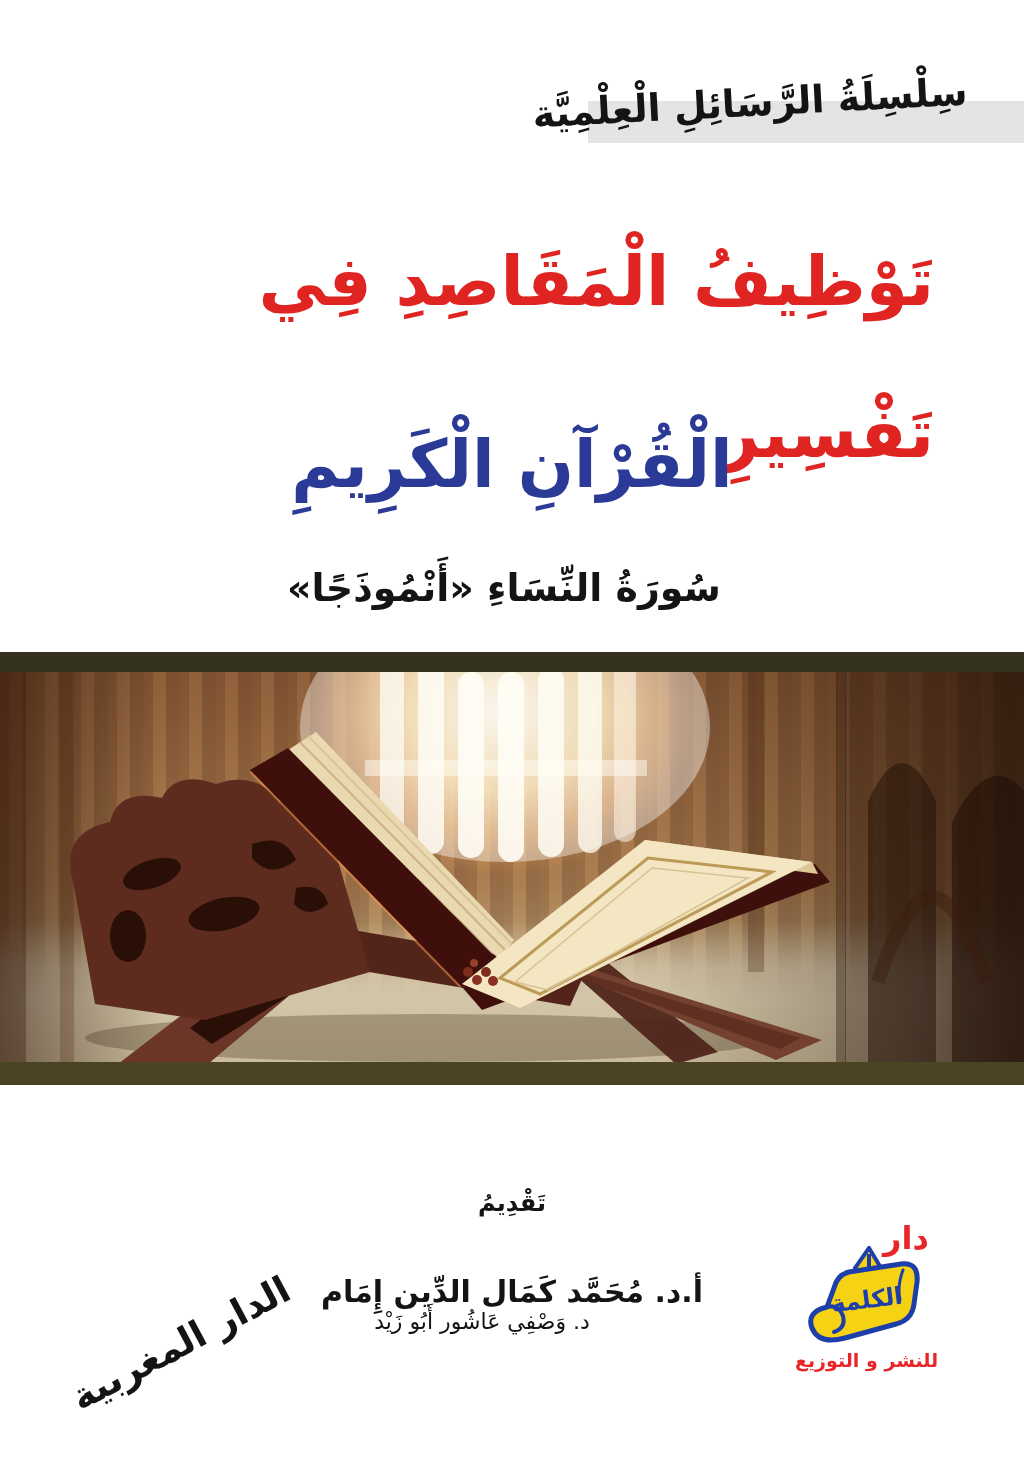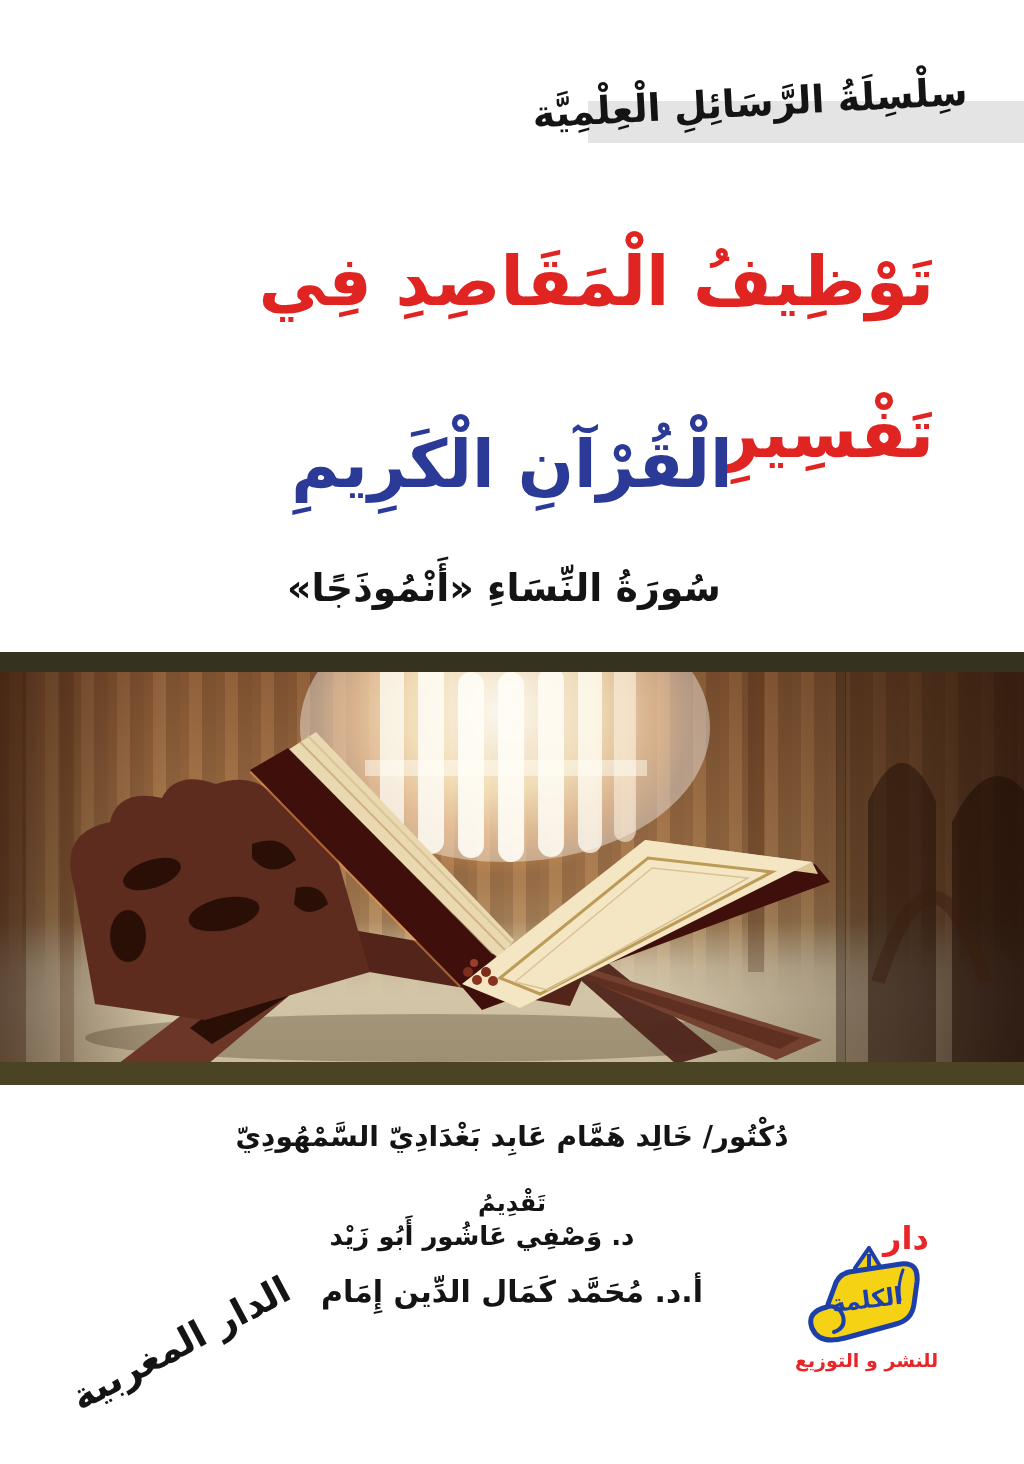--- a/index.html
+++ b/index.html
@@ -62,21 +62,21 @@
       linear-gradient(to bottom, rgba(0,0,0,0) 64%, rgba(213,200,172,.78) 76%, #d3c6a8 84%, #c9bb9b 100%),
       repeating-linear-gradient(90deg, rgba(80,40,16,.22) 0 9px, rgba(150,100,55,.12) 9px 22px, rgba(56,26,10,.22) 22px 36px),
       linear-gradient(180deg, #8e5f3a 0%, #a3744a 30%, #b08457 55%, #bfa277 72%, #d2c5a5 88%, #cec0a0 100%);
   }
   .photo svg{display:block;width:1024px;height:390px;}
 
   
   .author-line{left:162px;width:700px;top:1106px;font-size:28px;font-weight:bold;line-height:62px;}
   .foreword-label{left:362px;width:300px;top:1176px;font-size:24px;font-weight:bold;line-height:54px;}
   .foreword-1{left:262px;width:500px;top:1230px;font-size:30px;font-weight:bold;line-height:52px;margin-top:36px;}
-  .foreword-2{left:232px;width:500px;top:1210px;font-size:26px;font-weight:bold;line-height:52px;}
+  .foreword-2{left:232px;width:500px;top:1296px;font-size:22px;font-weight:normal;line-height:52px;}
 
   
   .left-publisher{
     left:56px;top:1268px;width:250px;height:150px;
     display:flex;align-items:center;justify-content:center;
   }
   .left-publisher .name{
     font-size:37px;font-weight:bold;white-space:nowrap;
     transform:rotate(-28deg);
     color:var(--ink-black);direction:rtl;
@@ -169,21 +169,20 @@
         <circle cx="468" cy="300" r="5" fill="#7e2c1c"></circle>
         <circle cx="477" cy="308" r="5" fill="#8a3020"></circle>
         <circle cx="486" cy="300" r="5" fill="#7e2c1c"></circle>
         <circle cx="493" cy="309" r="5" fill="#8a3020"></circle>
         <circle cx="474" cy="291" r="4" fill="#96402a"></circle>
       </g>
     </svg>
   </div>
   <div class="abs photo-band-bottom"></div>
 
-  <div class="abs txt author-line">دُكْتُور/ خَالِد هَمَّام عَابِد بَغْدَادِيّ السَّمْهُودِيّ</div>
   <div class="abs txt foreword-label">تَقْدِيمُ</div>
   <div class="abs txt foreword-1">أ.د. مُحَمَّد كَمَال الدِّين إِمَام</div>
   <div class="abs txt foreword-2">د. وَصْفِي عَاشُور أَبُو زَيْد</div>
 
   <div class="abs left-publisher">
     <div class="name">الدار المغربية</div>
   </div>
 
   <div class="abs right-publisher">
     <div class="rp-dar">دار</div>

